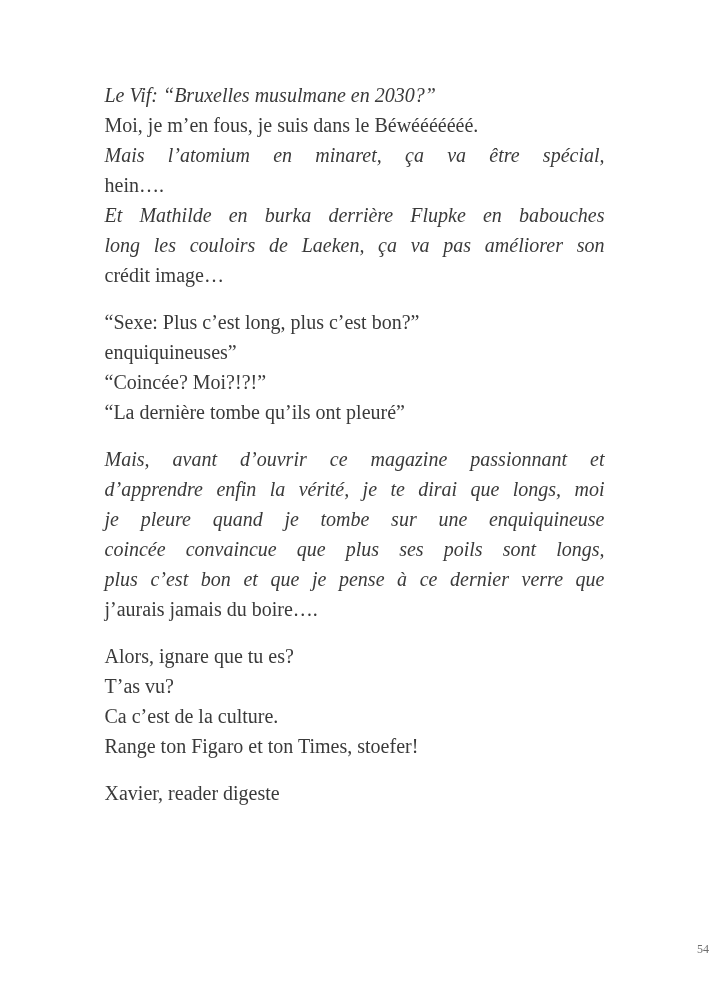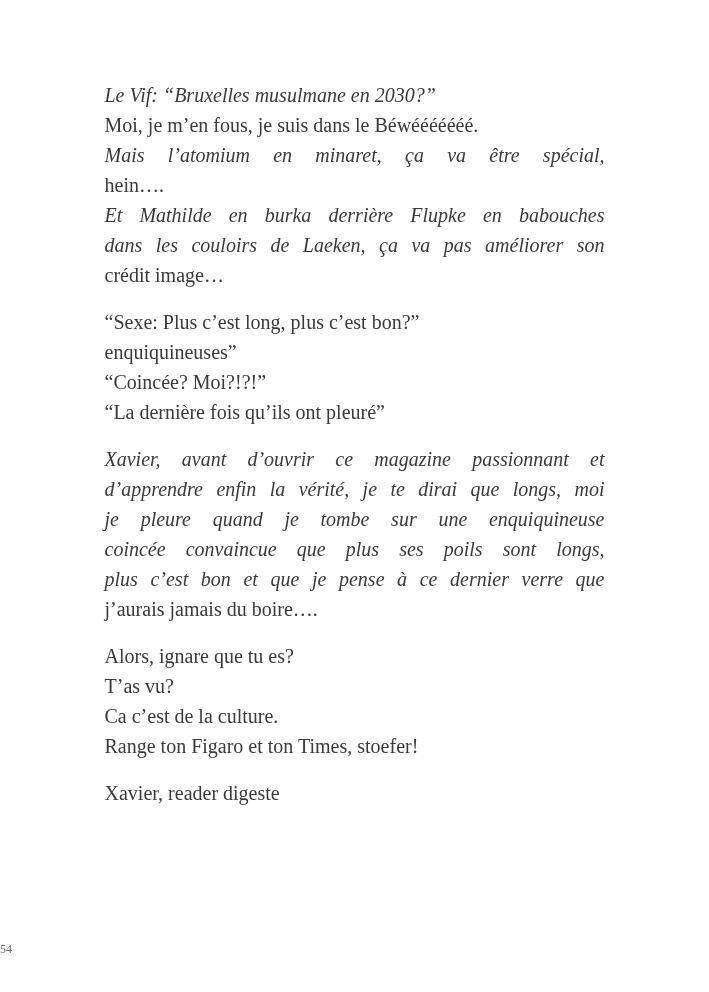--- a/index.html
+++ b/index.html
@@ -42,49 +42,49 @@
   }
   .line.italic {
     font-style: italic;
     font-family: Liberation Serif, serif;
   }
   .page-number {
     position: absolute;
     left: 0;
     right: 0;
     bottom: 36px;
-    text-align: left;
+    text-align: right;
     font-size: 12px;
     line-height: 14px;
     color: #6e6e6e;
     font-family: "Liberation Serif", "DejaVu Serif", serif;
   }
 </style>
 </head>
 <body>
 
 <div class="page">
   <main class="text-block" id="text-block">
       <div class="paragraph">
         <div class="line italic">Le Vif: “Bruxelles musulmane en 2030?”</div>
         <div class="line">Moi, je m’en fous, je suis dans le Béwééééééé.</div>
         <div class="line justify">Mais l’atomium en minaret, ça va être spécial,</div>
         <div class="line">hein….</div>
         <div class="line justify">Et Mathilde en burka derrière Flupke en babouches</div>
-        <div class="line justify">dans les couloirs de Laeken, ça va pas améliorer son</div>
+        <div class="line justify">long les couloirs de Laeken, ça va pas améliorer son</div>
         <div class="line">crédit image…</div>
       </div>
       <div class="paragraph">
         <div class="line">“Sexe: Plus c’est long, plus c’est bon?”</div>
         <div class="line">enquiquineuses”</div>
         <div class="line">“Coincée? Moi?!?!”</div>
-        <div class="line">“La dernière fois qu’ils ont pleuré”</div>
+        <div class="line">“La dernière tombe qu’ils ont pleuré”</div>
       </div>
       <div class="paragraph">
-        <div class="line justify">Xavier, avant d’ouvrir ce magazine passionnant et</div>
+        <div class="line justify">Mais, avant d’ouvrir ce magazine passionnant et</div>
         <div class="line justify">d’apprendre enfin la vérité, je te dirai que longs, moi</div>
         <div class="line justify">je pleure quand je tombe sur une enquiquineuse</div>
         <div class="line justify">coincée convaincue que plus ses poils sont longs,</div>
         <div class="line justify">plus c’est bon et que je pense à ce dernier verre que</div>
         <div class="line">j’aurais jamais du boire….</div>
       </div>
       <div class="paragraph">
         <div class="line">Alors, ignare que tu es?</div>
         <div class="line">T’as vu?</div>
         <div class="line">Ca c’est de la culture.</div>

